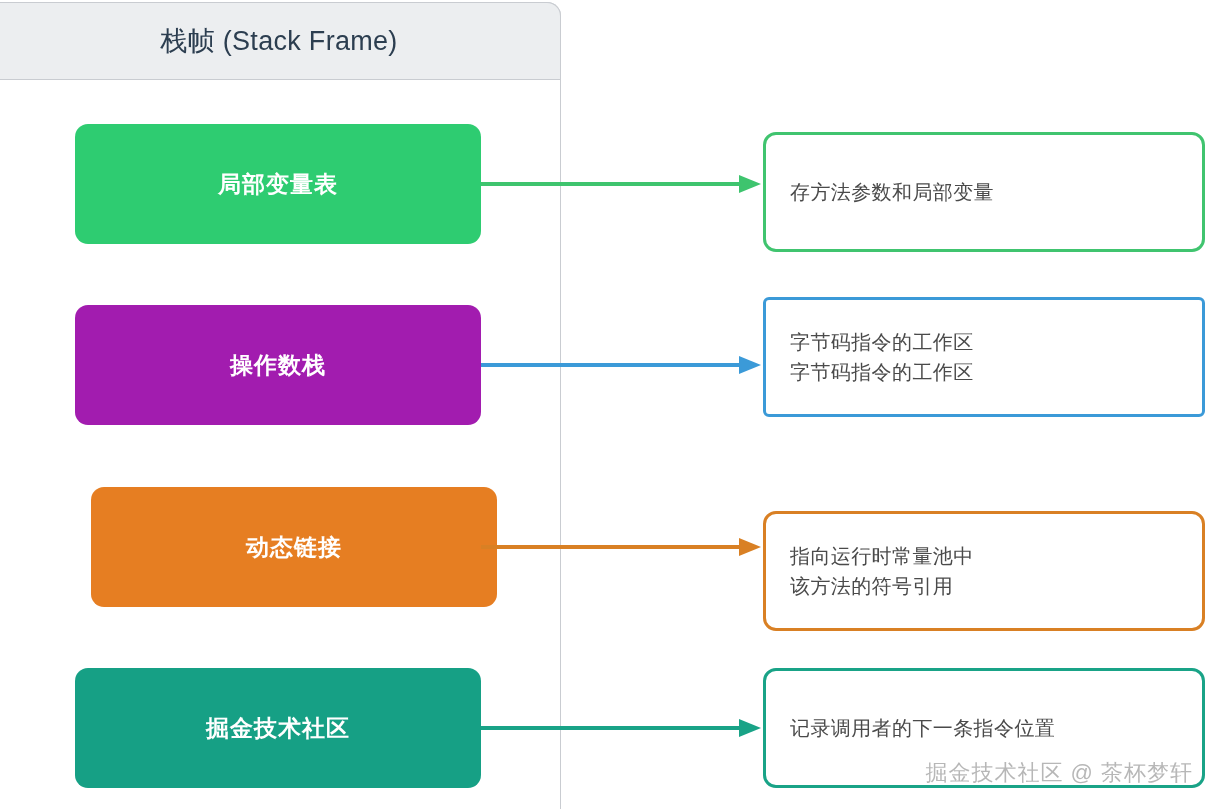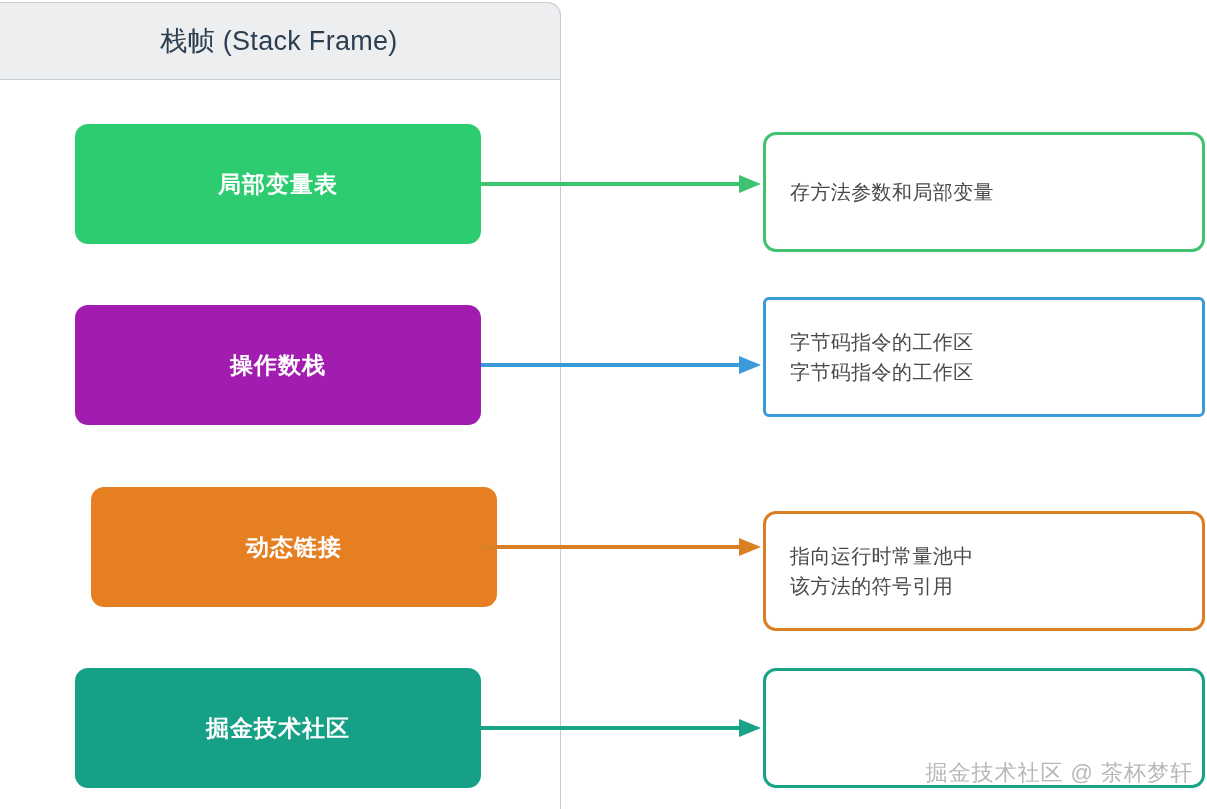--- a/index.html
+++ b/index.html
@@ -170,18 +170,19 @@
       <div class="comp-box" style="top: 668px; background: rgb(22, 160, 133);">
         <span>掘金技术社区</span>
       </div>
       <div class="connector" style="top: 717px;">
         <svg viewBox="0 0 282 22" preserveAspectRatio="none">
           <line x1="0" y1="11" x2="262" y2="11" stroke="#19a387" stroke-width="4"></line>
           <polygon points="258,2 280,11 258,20" fill="#19a387"></polygon>
         </svg>
       </div>
       <div class="desc-box" style="top: 668px; border-color: rgb(25, 163, 135);">
+        <div class="desc-line">记录调用者的下一条指令位置</div>
       </div>
     </div>
 
   <div class="watermark">掘金技术社区 @ 茶杯梦轩</div>
 
 </div>
 
 </body></html>

